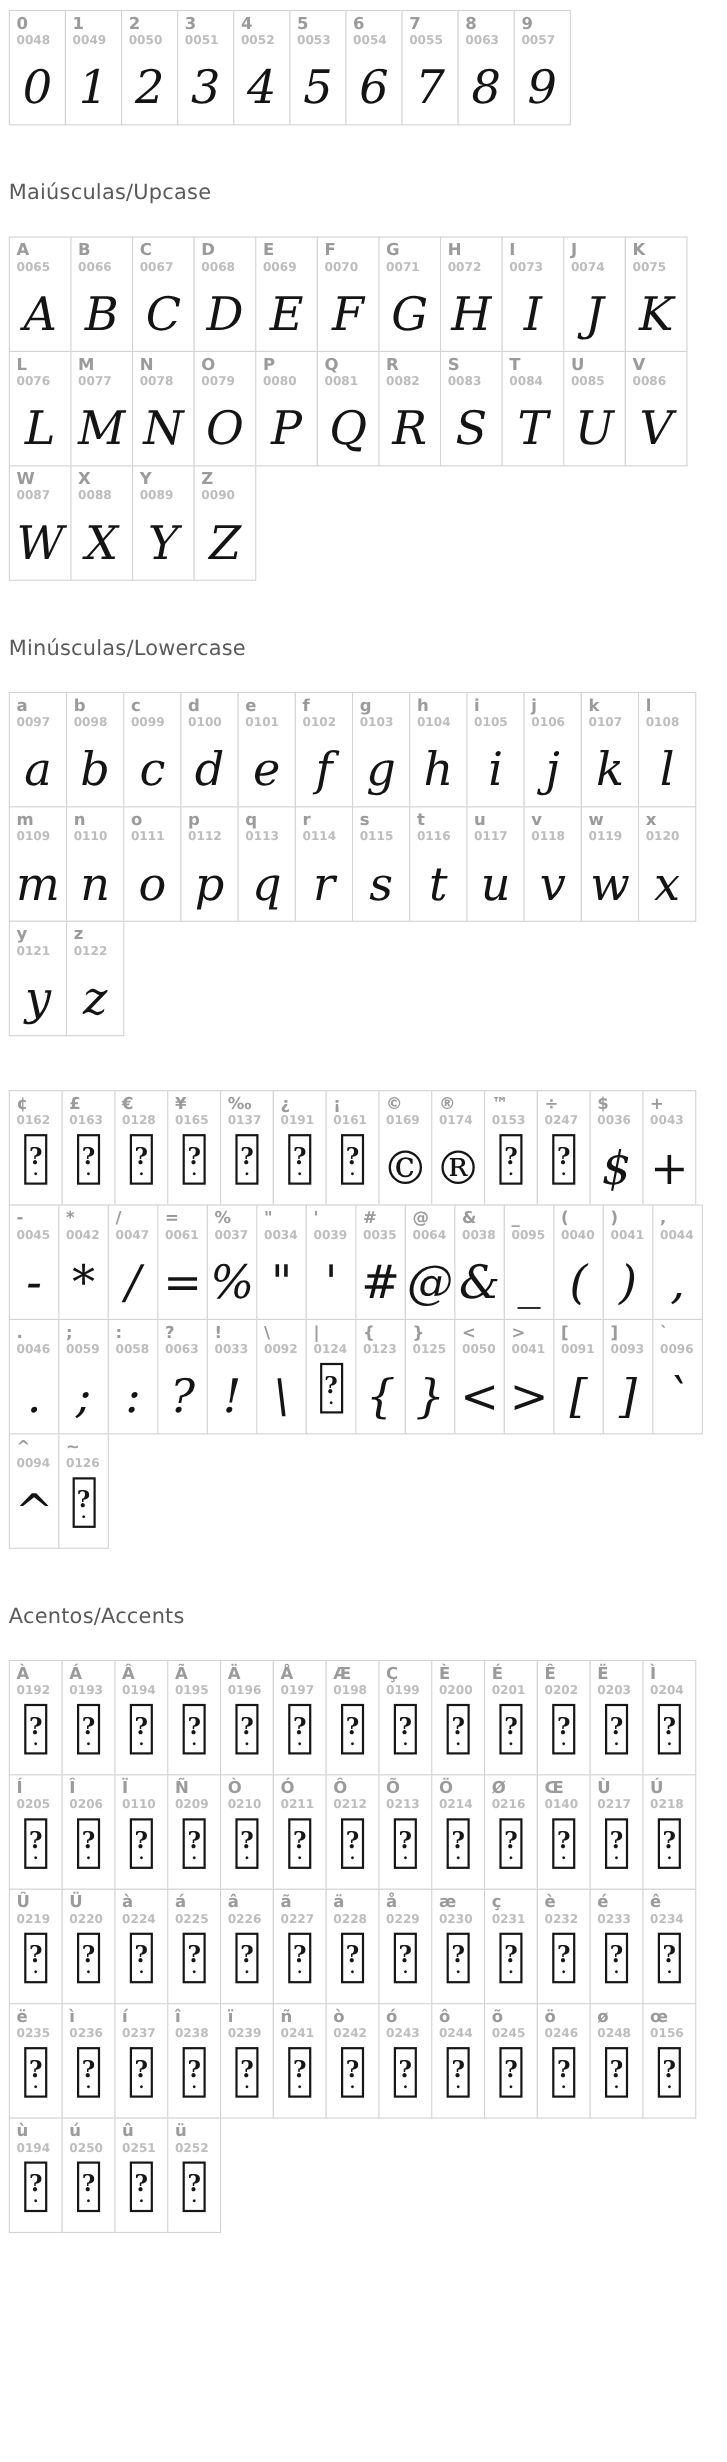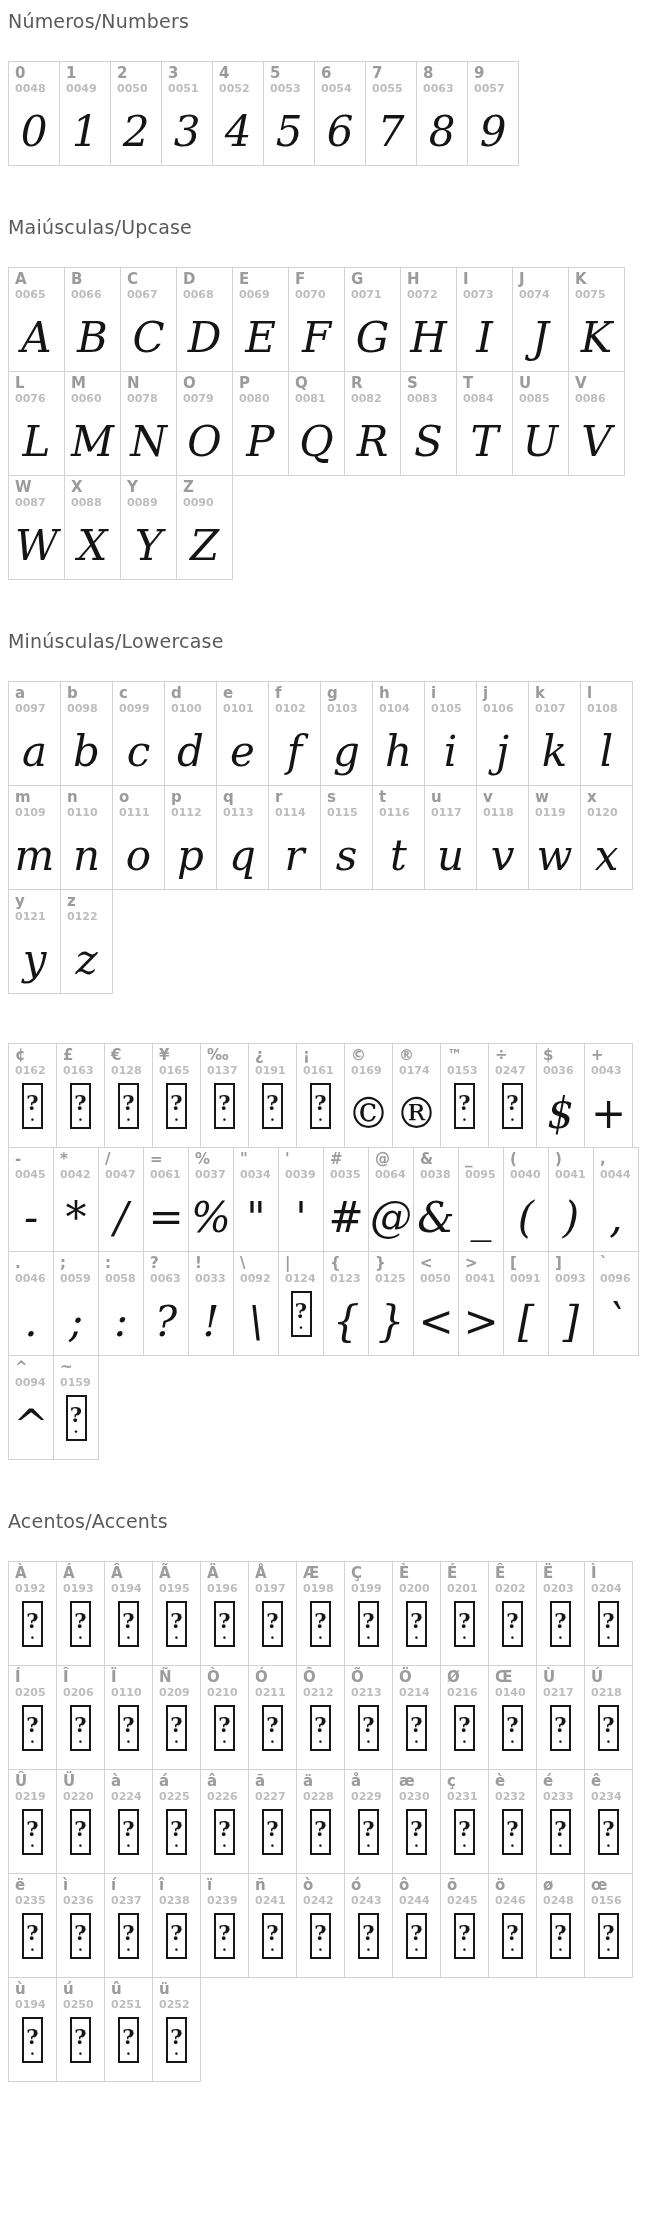--- a/index.html
+++ b/index.html
@@ -68,21 +68,20 @@
     font-family: "DejaVu Serif", "Liberation Serif", serif;
   }
   .tofu .q { font-size: 21px; font-weight: bold; line-height: 1; }
   .tofu .dot { font-size: 14px; font-weight: bold; line-height: 0.45; }
 </style>
 </head>
 <body>
 
 <div id="glyph-map-root">
     <div class="section">
-      <h2 class="section-title">Números/Numbers</h2>
       <div>
         <div class="grid-row">
           <div class="cell" style="width: 52px;">
             <div class="cell-head">
               <div class="cell-label">0</div>
               <div class="cell-code">0048</div>
             </div>
             <div class="cell-glyph">0</div>
           </div>
           <div class="cell" style="width: 52px;">
@@ -237,21 +236,21 @@
           <div class="cell" style="width: 57px;">
             <div class="cell-head">
               <div class="cell-label">L</div>
               <div class="cell-code">0076</div>
             </div>
             <div class="cell-glyph">L</div>
           </div>
           <div class="cell" style="width: 57px;">
             <div class="cell-head">
               <div class="cell-label">M</div>
-              <div class="cell-code">0060</div>
+              <div class="cell-code">0077</div>
             </div>
             <div class="cell-glyph">M</div>
           </div>
           <div class="cell" style="width: 57px;">
             <div class="cell-head">
               <div class="cell-label">N</div>
               <div class="cell-code">0078</div>
             </div>
             <div class="cell-glyph">N</div>
           </div>
@@ -886,21 +885,21 @@
           <div class="cell" style="width: 46px;">
             <div class="cell-head">
               <div class="cell-label">^</div>
               <div class="cell-code">0094</div>
             </div>
             <div class="cell-glyph">^</div>
           </div>
           <div class="cell" style="width: 46px;">
             <div class="cell-head">
               <div class="cell-label">~</div>
-              <div class="cell-code">0159</div>
+              <div class="cell-code">0126</div>
             </div>
             <div class="tofu-wrap">
               <span class="tofu">
                 <span class="q">?</span>
                 <span class="dot">.</span>
               </span>
             </div>
           </div>
         </div>
       </div>

